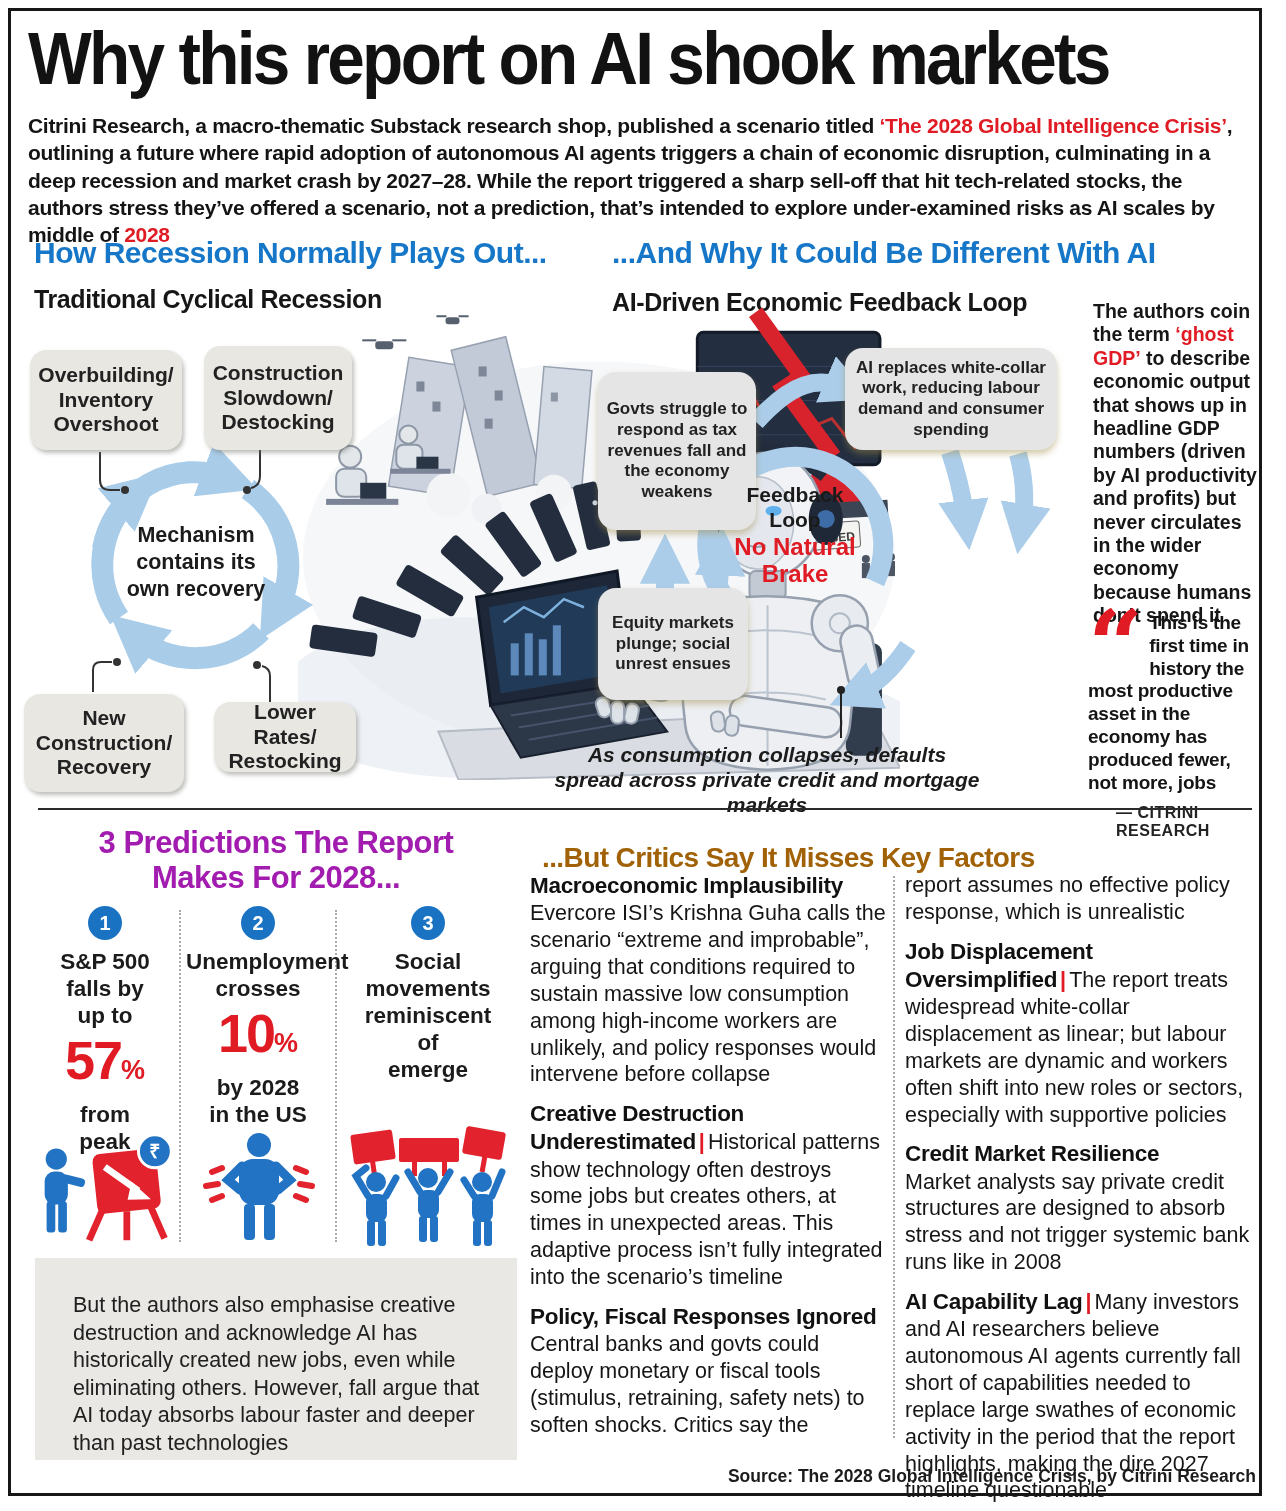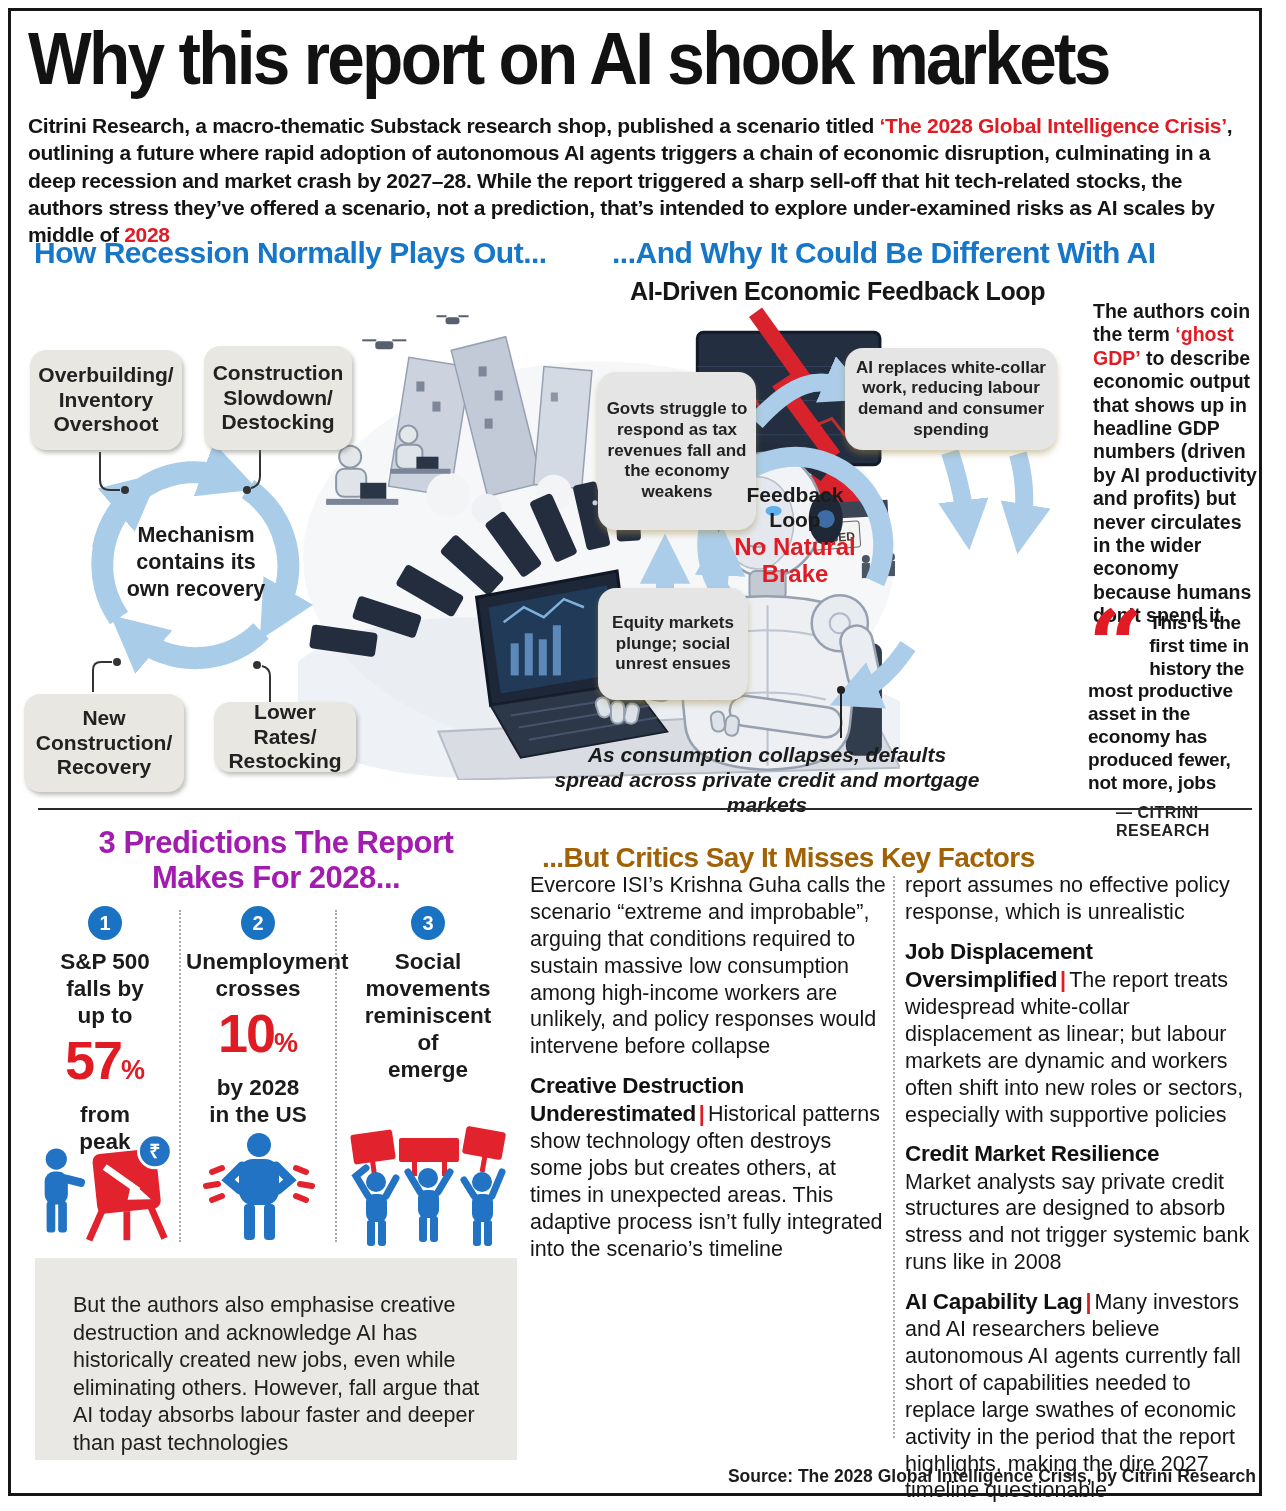--- a/index.html
+++ b/index.html
@@ -13,21 +13,21 @@
          font-size:75px;font-weight:900;letter-spacing:-3px;line-height:1.02;color:#121212;
          transform:scaleX(.9);transform-origin:left top;white-space:nowrap;}
   #intro{position:absolute;left:28px;top:112px;width:1230px;margin:0;
          font-size:21px;line-height:1.3;font-weight:600;letter-spacing:-.3px;color:#141414;}
   .red{color:#e01b24;}
   strong{font-weight:800;}
   
   .h2{position:absolute;margin:0;font-size:30px;font-weight:800;letter-spacing:-.5px;color:#1677c8;}
   #h-left{left:34px;top:236px;} #h-right{left:612px;top:236px;}
   .h3{position:absolute;margin:0;font-size:25px;font-weight:800;letter-spacing:-.4px;color:#161616;}
-  #sub-left{left:34px;top:285px;} #sub-right{left:612px;top:277px;margin-left:18px;}
+  #sub-left{left:34px;top:285px;} #sub-right{left:612px;top:288px;}
   
   #illus{position:absolute;left:298px;top:306px;width:602px;height:474px;z-index:1;}
   
   #cycle-svg{position:absolute;left:20px;top:340px;width:340px;height:460px;z-index:2;}
   .gbox{position:absolute;background:#e8e7e2;border-radius:16px;z-index:3;
         display:flex;align-items:center;justify-content:center;text-align:center;
         font-size:21px;font-weight:600;line-height:1.18;color:#222;padding:4px 8px;box-sizing:border-box;
         box-shadow:2px 3px 4px rgba(110,110,105,.45);}
   #gbox1{left:30px;top:350px;width:152px;height:100px;}
   #gbox2{left:204px;top:346px;width:148px;height:104px;}
@@ -97,20 +97,21 @@
 <body>
 
 <div id="canvas">
   <div class="frame"></div>
 
   <h1 id="title">Why this report on AI shook markets</h1>
   <p id="intro"><strong>Citrini Research</strong><span>, a macro-thematic Substack research shop, published a scenario titled </span><strong class="red">‘The 2028 Global Intelligence Crisis’</strong><span>, outlining a future where rapid adoption of autonomous AI agents triggers a chain of economic disruption, culminating in a deep recession and market crash by 2027–28. While the report triggered a sharp sell-off that hit tech-related stocks, the authors stress they’ve offered a scenario, not a prediction, that’s intended to explore under-examined risks as AI scales by middle of </span><strong class="red">2028</strong></p>
 
   <h2 class="h2" id="h-left">How Recession Normally Plays Out...</h2>
   <h2 class="h2" id="h-right">...And Why It Could Be Different With AI</h2>
+  <h3 class="h3" id="sub-left">Traditional Cyclical Recession</h3>
   <h3 class="h3" id="sub-right">AI-Driven Economic Feedback Loop</h3>
 
   <div id="illus">
     <svg width="602" height="474" viewBox="0 0 600 472">
       <ellipse cx="300" cy="250" rx="295" ry="195" fill="#eef0f4" opacity=".55"></ellipse>
       <ellipse cx="170" cy="390" rx="190" ry="80" fill="#e3e7ee" opacity=".6"></ellipse>
       <ellipse cx="470" cy="420" rx="150" ry="52" fill="#e3e7ee" opacity=".6"></ellipse>
       <g stroke="#97a1b1" stroke-width="1.5">
         <rect x="100" y="55" width="62" height="130" fill="#ccd3de" transform="rotate(9 131 120)"></rect>
         <rect x="170" y="35" width="56" height="150" fill="#c2cad7" transform="rotate(-14 198 110)"></rect>
@@ -413,22 +414,23 @@
       </g>
     </svg>
   </div>
 
   <div id="note-box">But the authors also emphasise creative destruction and acknowledge AI has historically created new jobs, even while eliminating others. However, fall argue that AI today absorbs labour faster and deeper than past technologies</div>
 
   <h2 id="crit-head">...But Critics Say It Misses Key Factors</h2>
   <div id="csep"></div>
 
   <div class="ccol" id="ccol1">
-    <p class="citem"><span>Evercore ISI’s Krishna Guha calls the scenario “extreme and improbable”, arguing that conditions required to sustain massive low consumption among high-income workers are unlikely, and policy responses would intervene before collapse</span></p>
+    <p class="citem"><strong class="ch block">Macroeconomic Implausibility</strong><span>Evercore ISI’s Krishna Guha calls the scenario “extreme and improbable”, arguing that conditions required to sustain massive low consumption among high-income workers are unlikely, and policy responses would intervene before collapse</span></p>
     <p class="citem"><strong class="ch">Creative Destruction Underestimated</strong><span class="pipe">|</span><span>Historical patterns show technology often destroys some jobs but creates others, at times in unexpected areas. This adaptive process isn’t fully integrated into the scenario’s timeline</span></p>
+    <p class="citem"><strong class="ch block">Policy, Fiscal Responses Ignored</strong><span>Central banks and govts could deploy monetary or fiscal tools (stimulus, retraining, safety nets) to soften shocks. Critics say the</span></p>
   </div>
   <div class="ccol" id="ccol2">
     <p class="citem">report assumes no effective policy response, which is unrealistic</p>
     <p class="citem"><strong class="ch">Job Displacement Oversimplified</strong><span class="pipe">|</span><span>The report treats widespread white-collar displacement as linear; but labour markets are dynamic and workers often shift into new roles or sectors, especially with supportive policies</span></p>
     <p class="citem"><strong class="ch block">Credit Market Resilience</strong><span>Market analysts say private credit structures are designed to absorb stress and not trigger systemic bank runs like in 2008</span></p>
     <p class="citem"><strong class="ch">AI Capability Lag</strong><span class="pipe">|</span><span>Many investors and AI researchers believe autonomous AI agents currently fall short of capabilities needed to replace large swathes of economic activity in the period that the report highlights, making the dire 2027 timeline questionable</span></p>
   </div>
 
   <div id="source">Source: The 2028 Global Intelligence Crisis, by Citrini Research</div>
 </div>

